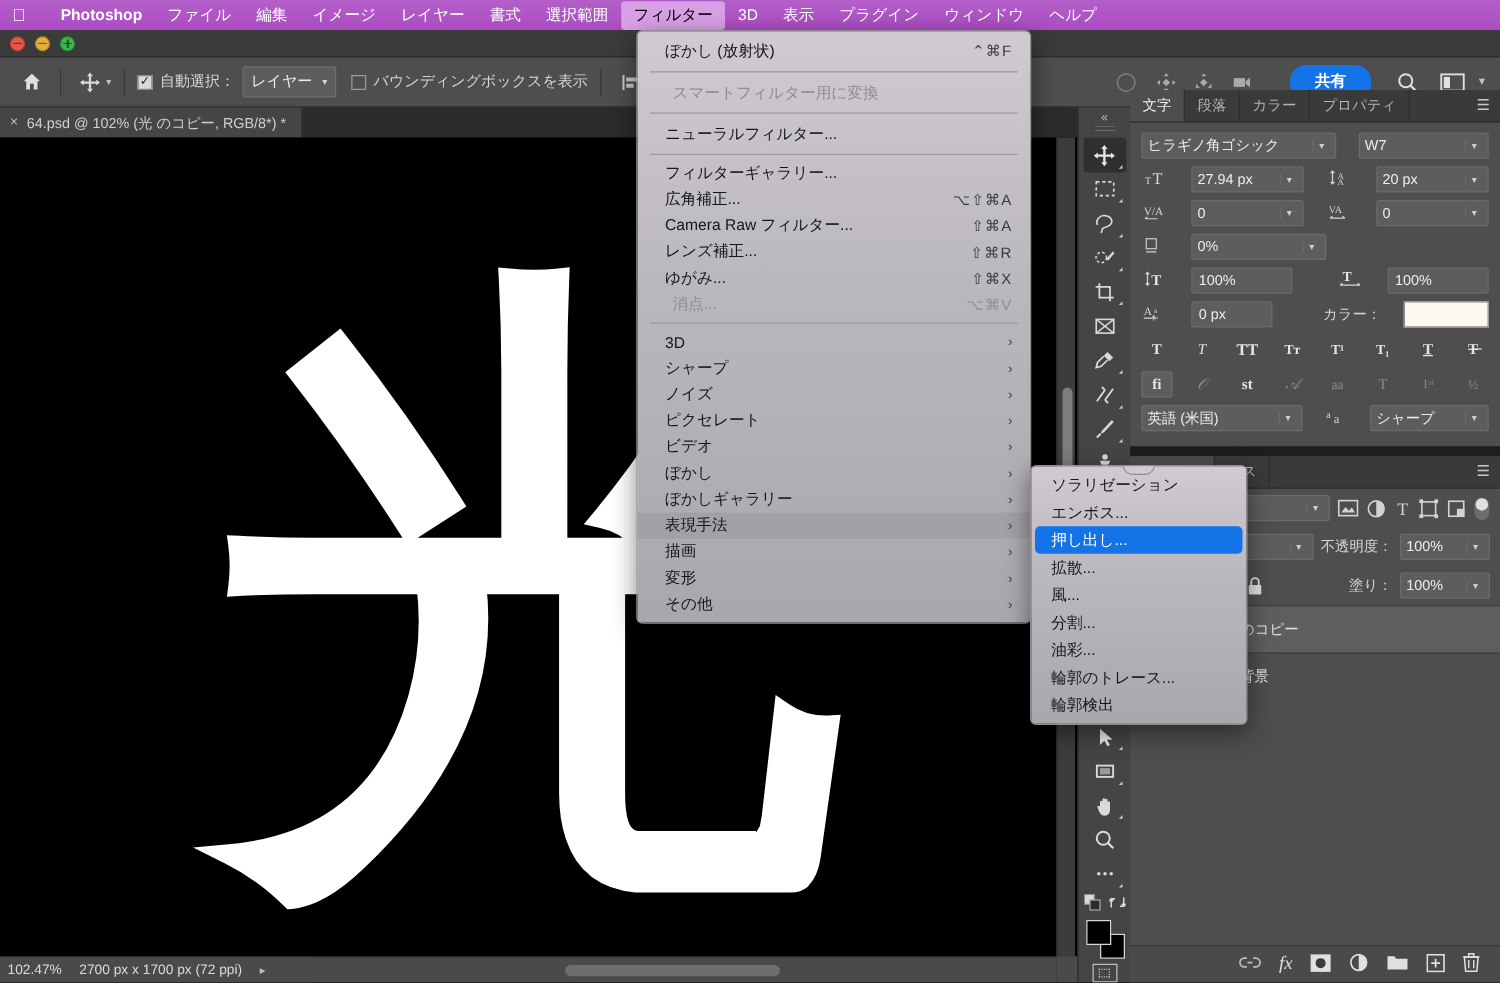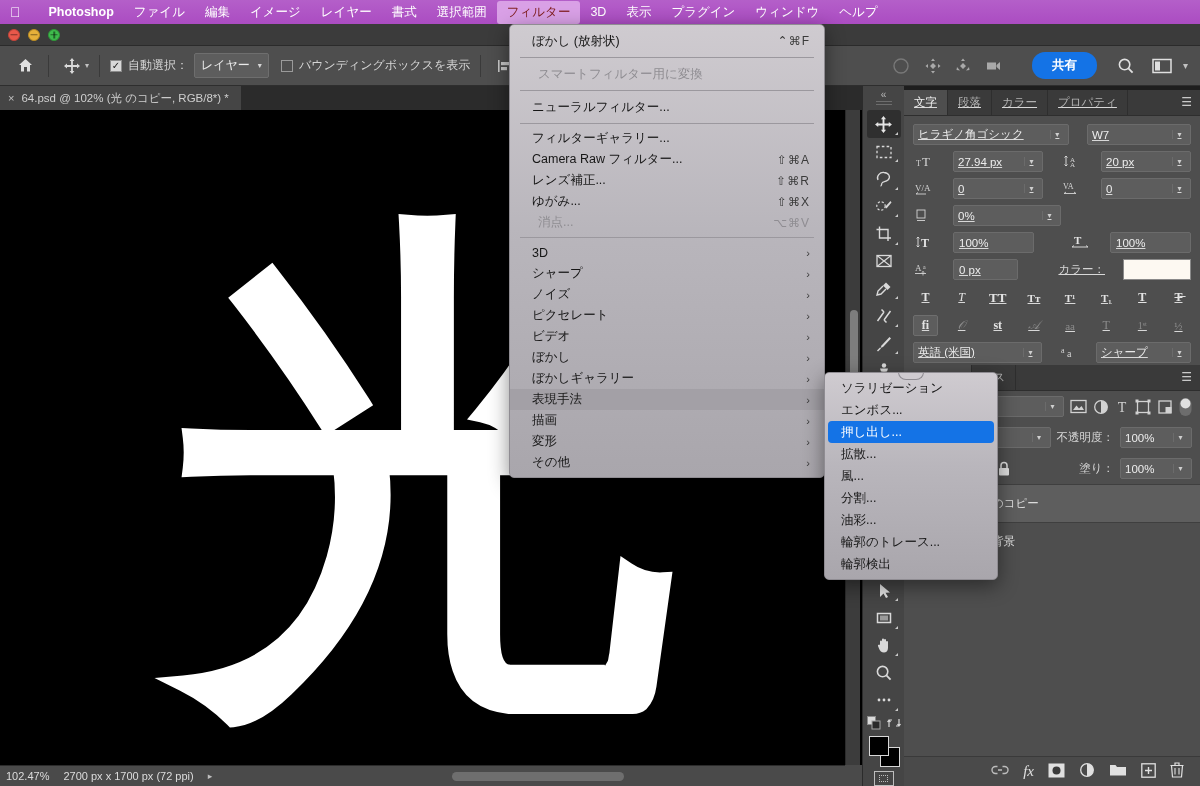--- a/index.html
+++ b/index.html
@@ -13,21 +13,21 @@
   
   .macbar {
     position: absolute; top: 0; left: 0; width: 1200px; height: 24px;
     background: linear-gradient(180deg,#b45fc9 0%, #ab4cc2 100%);
     display: flex; align-items: center; padding-left: 10px;
     color: #fff; font-size: 12.5px;
   }
   .macbar .apple { font-size: 14px; margin-right: 18px; line-height: 1; }
   .macbar .mi { padding: 3px 10px; white-space: nowrap; border-radius: 3px; }
   .macbar .mi.app { font-weight: bold; }
-  .macbar .mi.active { background: #d9a0e6; color: #7f1d1d; }
+  .macbar .mi.active { background: #d9a0e6; color: #000000; }
 
   
   .winbar {
     position: absolute; top: 24px; left: 0; width: 1200px; height: 22px;
     background: #3b3b3b; border-bottom: 1px solid #2b2b2b;
     display: flex; align-items: center; padding-left: 8px;
   }
   .light { width: 12px; height: 12px; border-radius: 50%; margin-right: 8px; position: relative; }
   .light.red { background: #e8584a; border: 1px solid #c2443a; }
   .light.yellow { background: #e5b03a; border: 1px solid #bb8c24; }
@@ -531,21 +531,21 @@
     </div>
     <div class="swatches">
       <span class="bg"></span>
       <span class="fg"></span>
     </div>
     <div class="qmask">
         <i></i>
       </div>
   </div>
 
-  <div class="dock" style="top:90px;text-decoration:underline;">
+  <div class="dock" style="top:72px;">
     <div class="dock-tabs">
       <div class="dock-tab active">文字</div>
       <div class="dock-tab">段落</div>
       <div class="dock-tab">カラー</div>
       <div class="dock-tab">プロパティ</div>
       <div class="dock-menu">☰</div>
     </div>
 
     <div class="char-body">
       <div class="row">
@@ -873,20 +873,24 @@
     </div>
     <div class="msep"></div>
     <div class="mrow big">
       <span class="lbl">ニューラルフィルター...</span>
     </div>
     <div class="msep"></div>
     <div class="mrow">
       <span class="lbl">フィルターギャラリー...</span>
     </div>
     <div class="mrow">
+      <span class="lbl">広角補正...</span>
+      <span class="key">⌥⇧⌘A</span>
+    </div>
+    <div class="mrow">
       <span class="lbl">Camera Raw フィルター...</span>
       <span class="key">⇧⌘A</span>
     </div>
     <div class="mrow">
       <span class="lbl">レンズ補正...</span>
       <span class="key">⇧⌘R</span>
     </div>
     <div class="mrow">
       <span class="lbl">ゆがみ...</span>
       <span class="key">⇧⌘X</span>

